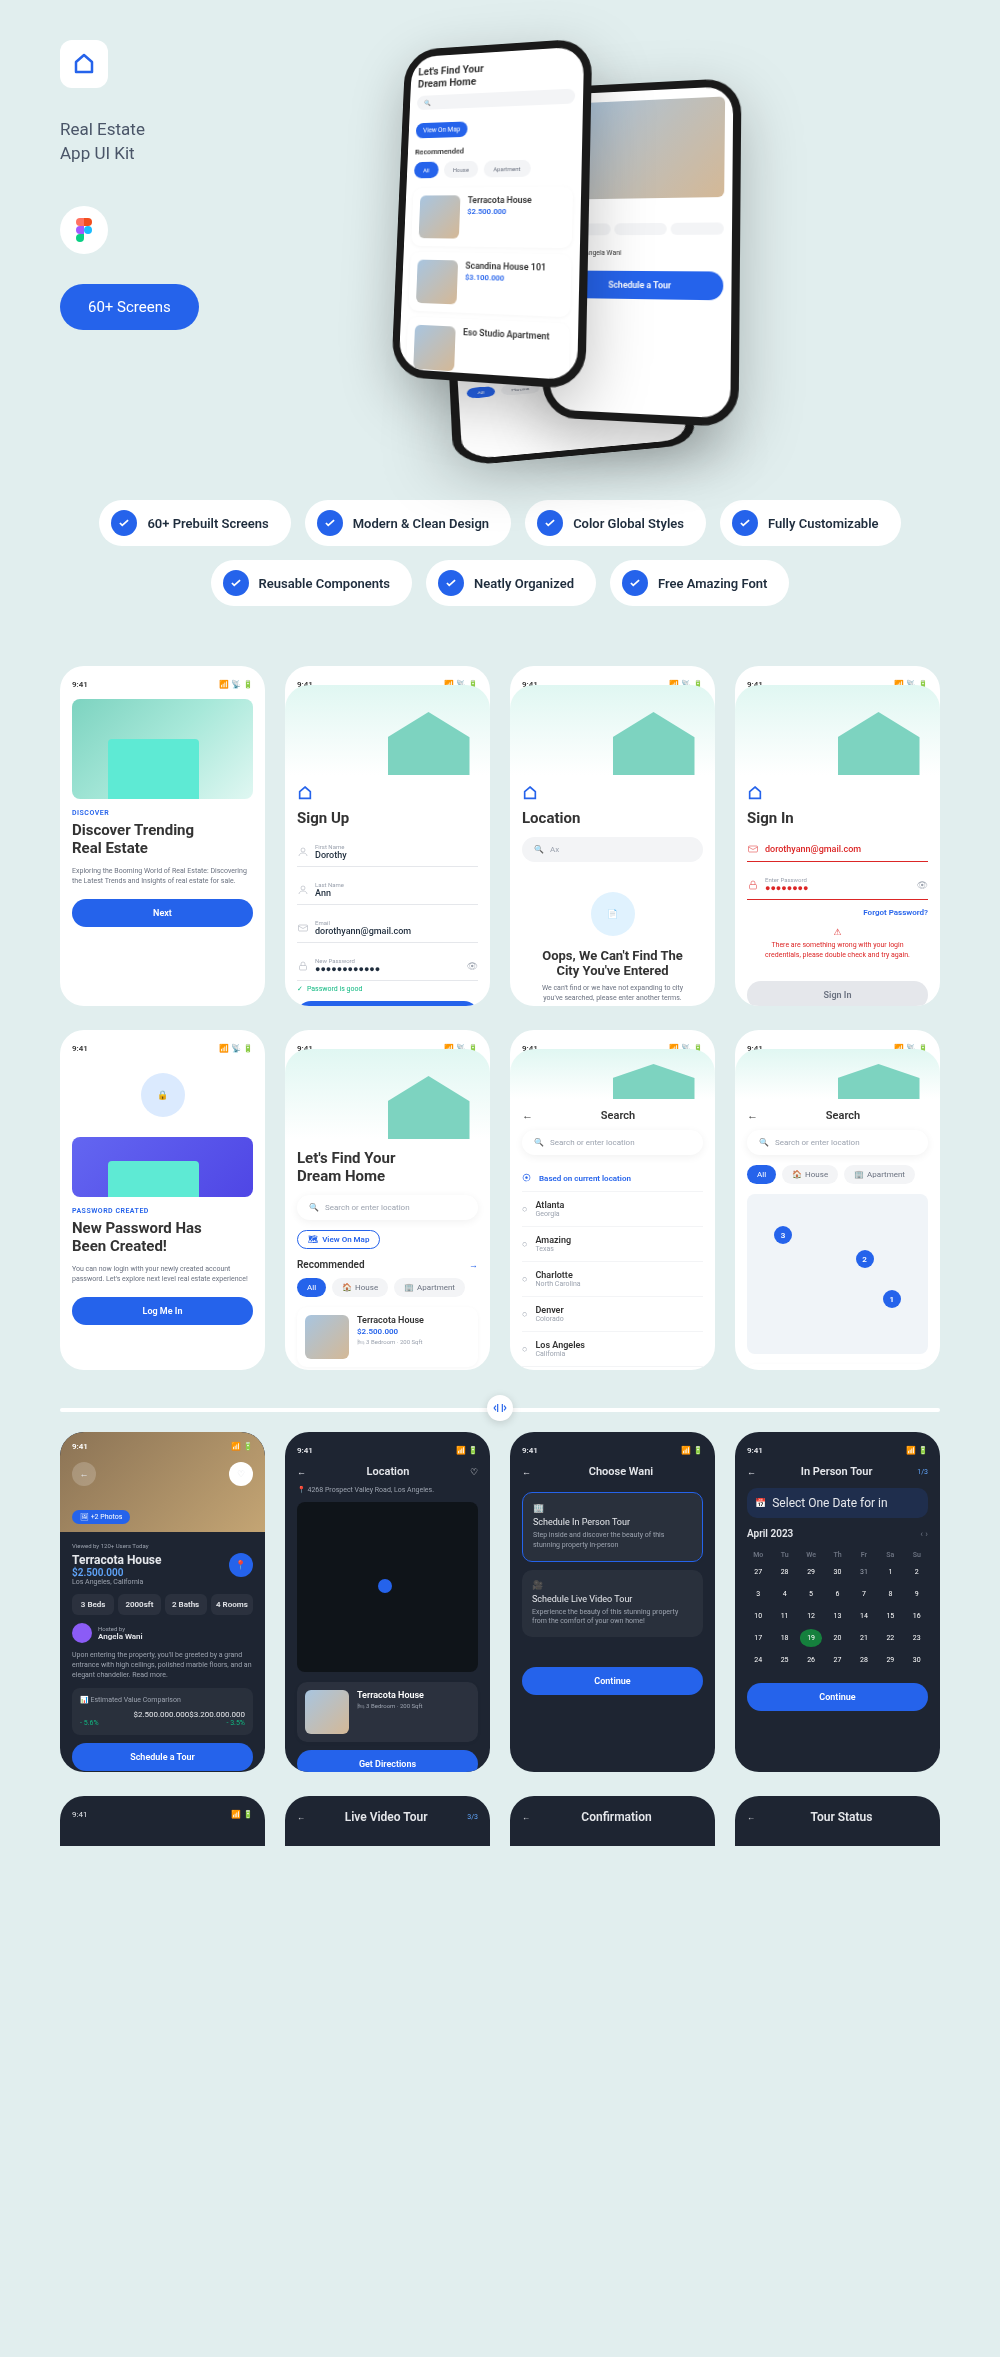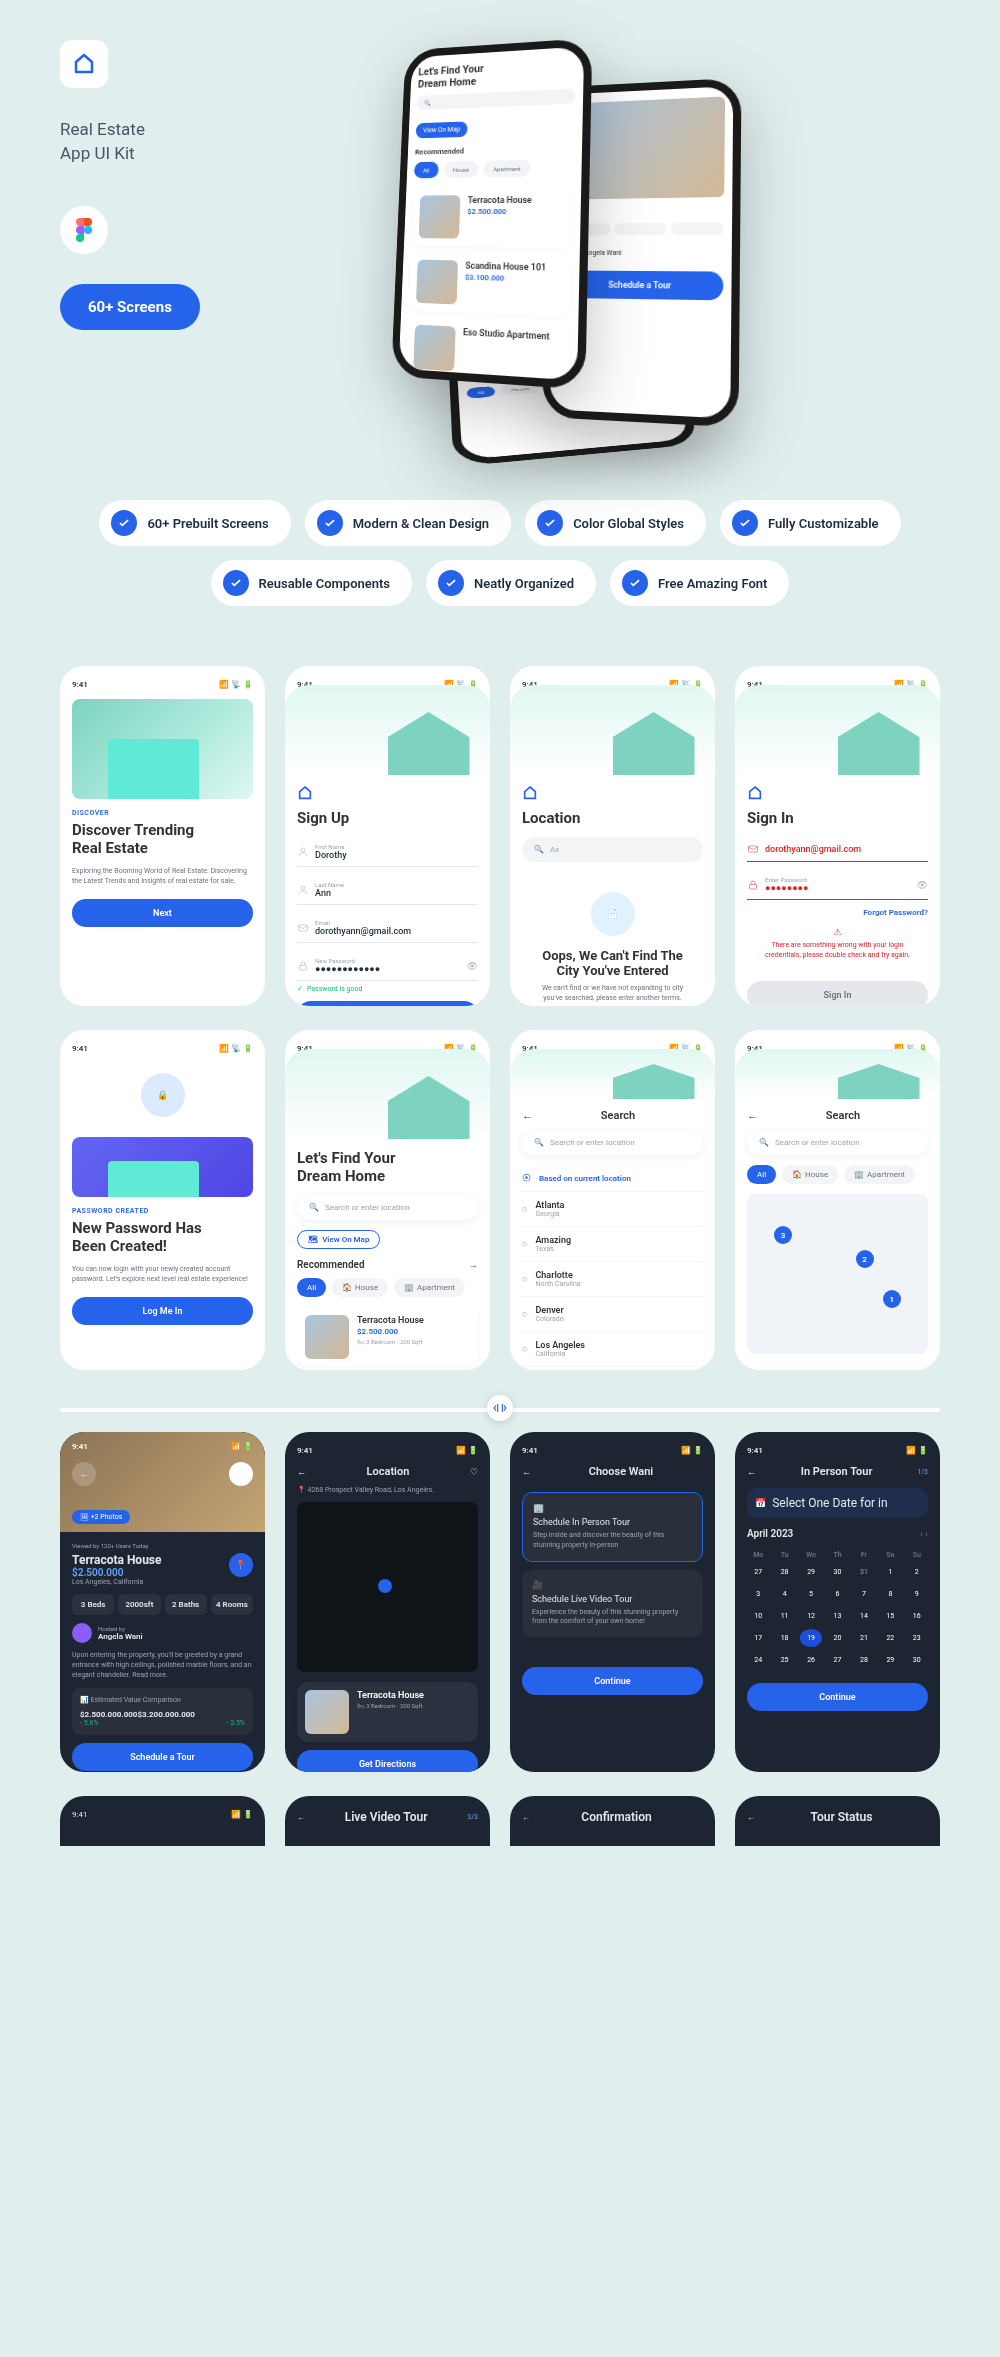--- a/index.html
+++ b/index.html
@@ -4,21 +4,21 @@
 <style>
 *{margin:0;padding:0;box-sizing:border-box;font-family:-apple-system,BlinkMacSystemFont,'Segoe UI',Roboto,sans-serif}
 body{background:#e1eeee;width:1000px;margin:0 auto;padding:40px 60px}
 .hero{display:flex;gap:40px;margin-bottom:60px}
 .hero-left{flex:0 0 240px}
 .logo-box{width:48px;height:48px;background:#fff;border-radius:12px;display:flex;align-items:center;justify-content:center;margin-bottom:30px}
 .logo-icon{width:24px;height:24px}
 .title{font-size:46px;font-weight:700;color:#1f2d3d;margin-bottom:6px}
 .subtitle{font-size:17px;color:#4a5568;line-height:1.4;margin-bottom:40px}
 .figma-badge{width:48px;height:48px;background:#fff;border-radius:50%;display:flex;align-items:center;justify-content:center;margin-bottom:30px}
-.screens-pill{display:inline-block;background:#2563eb;color:#fff;padding:14px 28px;border-radius:28px;font-size:15px;font-weight:700}
+.screens-pill{display:inline-block;background:#2563eb;color:#fff;padding:14px 28px;border-radius:28px;font-size:15px;font-weight:400}
 .hero-right{flex:1;position:relative;height:400px}
 .mock{position:absolute;background:#fff;border:8px solid #1a1a1a;border-radius:36px;box-shadow:0 20px 60px rgba(0,0,0,.25);overflow:hidden}
 .mock1{width:200px;height:340px;top:0;left:50px;transform:perspective(800px) rotateY(-18deg) rotateX(6deg);z-index:3}
 .mock2{width:200px;height:340px;top:40px;left:200px;transform:perspective(800px) rotateY(-14deg) rotateX(4deg);z-index:2}
 .mock3{width:220px;height:260px;top:200px;left:110px;transform:perspective(800px) rotateX(55deg) rotateZ(-8deg);z-index:1}
 .mock-inner{padding:10px 8px;font-size:8px;color:#333}
 .mock-title{font-size:11px;font-weight:700;margin-bottom:6px}
 .mock-btn{background:#2563eb;color:#fff;border-radius:12px;padding:4px 8px;font-size:7px;display:inline-block;margin:4px 0}
 .mock-img{height:60px;background:linear-gradient(135deg,#a8c5e0,#d4b896);border-radius:6px;margin-bottom:4px}
 .features{display:flex;flex-wrap:wrap;gap:14px;justify-content:center;margin-bottom:60px}
@@ -72,21 +72,21 @@
 .photo-pill{position:absolute;bottom:8px;left:12px;background:#2563eb;color:#fff;padding:3px 8px;border-radius:10px;font-size:7px}
 .viewed{font-size:6px;color:#9ca3af;margin-bottom:4px}
 .stats-row{display:flex;gap:4px;margin:8px 0}
 .stat{flex:1;background:rgba(255,255,255,.06);border-radius:6px;padding:6px 4px;text-align:center}
 .stat-v{font-size:8px;font-weight:600}
 .agent{display:flex;align-items:center;gap:6px;margin:8px 0}
 .avatar{width:20px;height:20px;border-radius:50%;background:#8b5cf6}
 .cal{display:grid;grid-template-columns:repeat(7,1fr);gap:4px;font-size:7px;text-align:center}
 .cal-h{color:#6b7280;font-weight:600;padding:4px 0}
 .cal-d{padding:5px 0;color:#9ca3af}
-.cal-d.active{background:#1d4ed8;color:#fff;border-radius:50%}
+.cal-d.active{background:#15803d;color:#fff;border-radius:50%}
 .cal-d.cur{color:#fff}
 .tour-opt{background:rgba(255,255,255,.05);border-radius:10px;padding:10px;margin-bottom:8px}
 .tour-opt.sel{border:1px solid #2563eb}
 .tour-t{font-size:9px;font-weight:400;margin-bottom:4px}
 .tour-d{font-size:7px;color:#9ca3af;line-height:1.4}
 .hr-slider{position:relative;height:28px;margin:10px 0}
 .hr-line{position:absolute;top:50%;left:0;right:0;height:4px;background:#fff;border-radius:2px}
 .hr-knob{position:absolute;top:50%;left:50%;transform:translate(-50%,-50%);width:26px;height:26px;background:#fff;border-radius:50%;display:flex;align-items:center;justify-content:center;box-shadow:0 2px 8px rgba(0,0,0,.15)}
 .row4-peek{display:grid;grid-template-columns:repeat(4,1fr);gap:20px}
 .peek{background:#1e2532;border-radius:24px 24px 0 0;height:50px;padding:14px 12px 0;color:#e5e7eb;overflow:hidden}
@@ -554,21 +554,21 @@
     <div class="agent">
         <div class="avatar"></div>
         <div>
           <div style="font-size:6px;color:#9ca3af">Hosted by</div>
           <div style="font-size:8px;font-weight:600">Angela Wani</div>
         </div>
       </div>
     <div style="font-size:7px;color:#9ca3af;line-height:1.4;margin-bottom:8px">Upon entering the property, you'll be greeted by a grand entrance with high ceilings, polished marble floors, and an elegant chandelier. Read more.</div>
     <div style="background:rgba(255,255,255,.05);border-radius:8px;padding:8px;margin-bottom:8px">
       <div style="font-size:7px;color:#9ca3af;margin-bottom:6px">📊 <span>Estimated Value Comparison</span></div>
-      <div style="display:flex;justify-content:flex-start;font-size:8px;font-weight:700">
+      <div style="display:flex;justify-content:flex-end;font-size:8px;font-weight:400">
           <span>$2.500.000.000</span>
           <span>$3.200.000.000</span>
         </div>
       <div style="display:flex;justify-content:space-between;font-size:7px;color:#10b981">
           <span>- 5.6%</span>
           <span>- 3.5%</span>
         </div>
     </div>
     <div class="pbtn">Schedule a Tour</div>
   </div>

